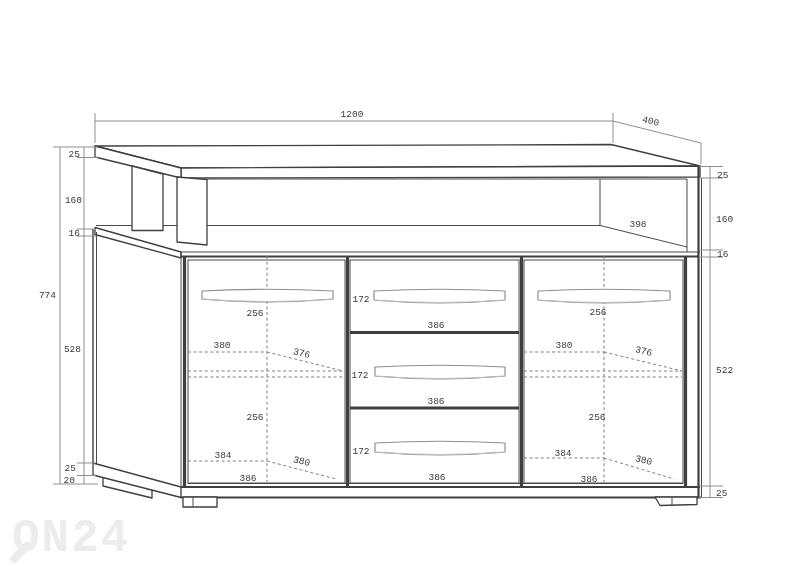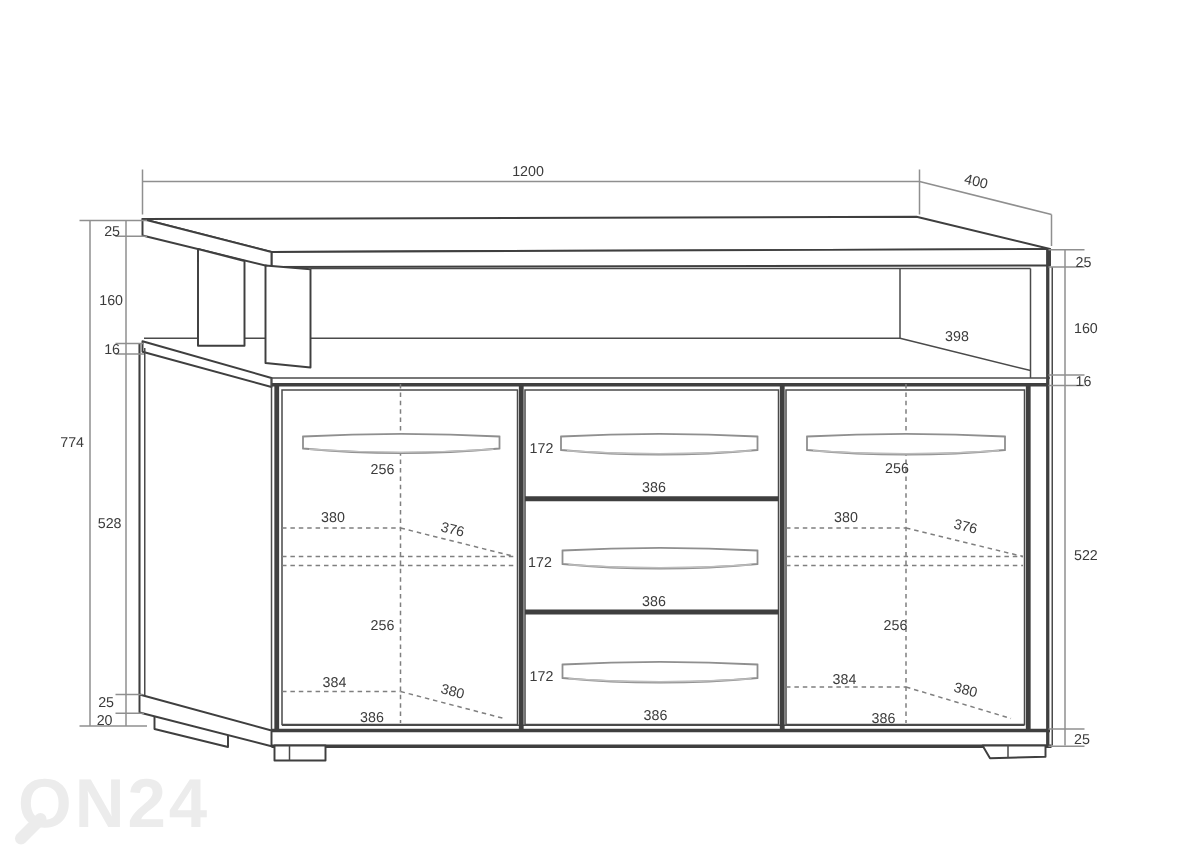--- a/index.html
+++ b/index.html
@@ -1,18 +1,18 @@
 <!DOCTYPE html>
 <html><head>
 <meta charset="utf-8">
 <style>
   html,body { margin:0; padding:0; background:#ffffff; }
   .canvas {
     position:relative; width:792px; height:566px; background:#ffffff;
-    font-family:Liberation Sans, sans-serif; overflow:hidden;
+    font-family:Liberation Mono, monospace; overflow:hidden;
   }
   svg { position:absolute; left:0; top:0; }
   .edge   { stroke:#3f3f3f; stroke-width:1.4; fill:none; stroke-linejoin:round; }
   .face   { stroke:#3f3f3f; stroke-width:1.3; fill:#ffffff; stroke-linejoin:round; }
   .thin   { stroke:#4a4a4a; stroke-width:1; fill:none; }
   .thick  { stroke:#3f3f3f; stroke-width:3.2; fill:none; }
   .band   { stroke:#3f3f3f; stroke-width:2.2; fill:none; }
   .dim    { stroke:#8f8f8f; stroke-width:1; fill:none; }
   .dash   { stroke:#7f7f7f; stroke-width:1; fill:none; stroke-dasharray:3 2.6; }
   .handle { stroke:#8f8f8f; stroke-width:1.2; fill:#ffffff; }

